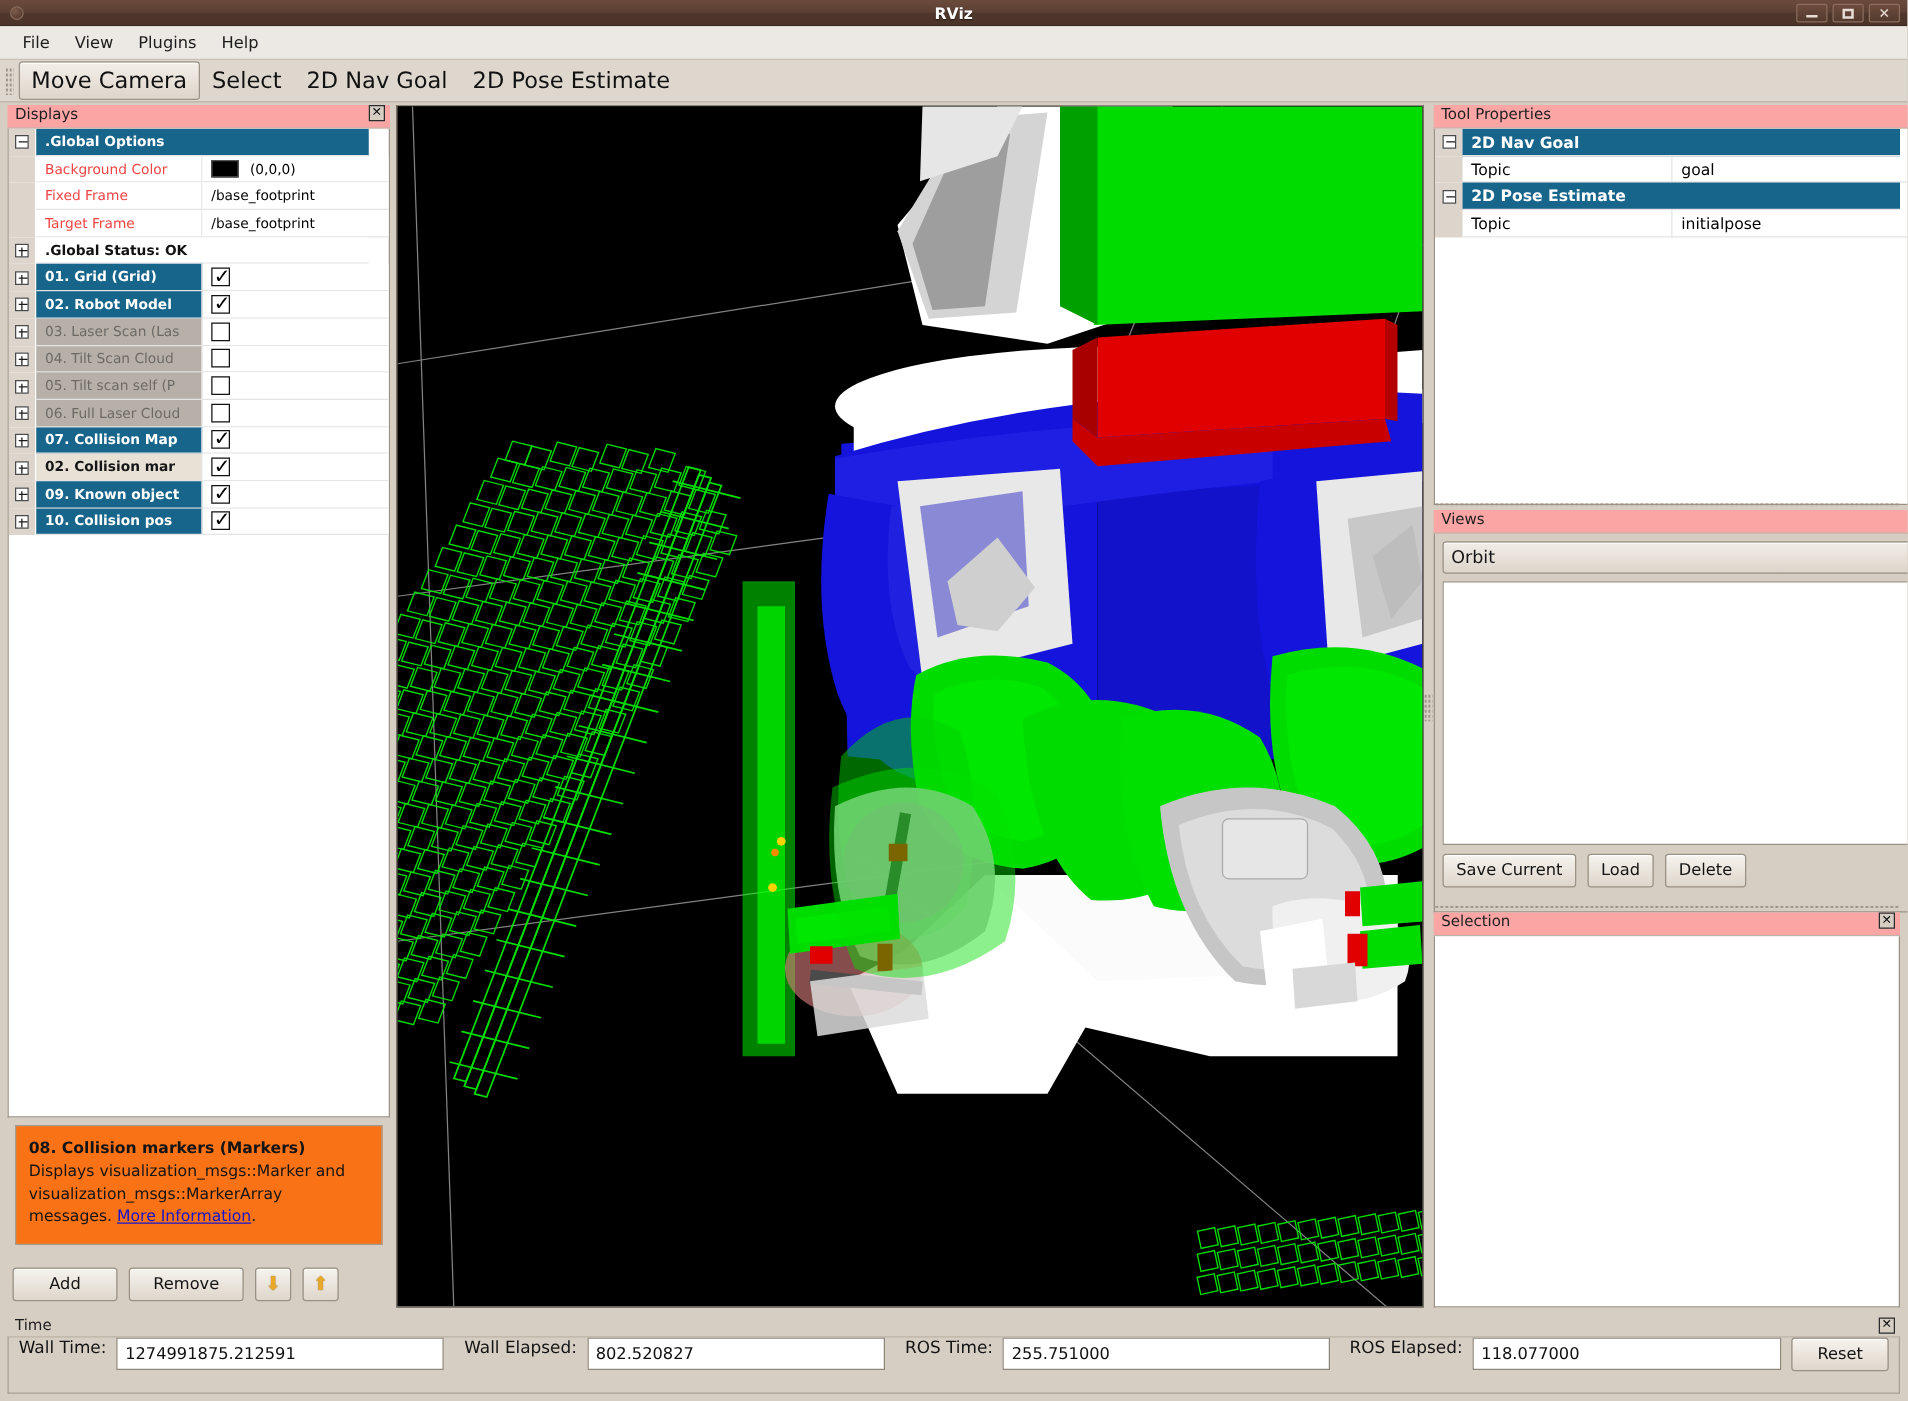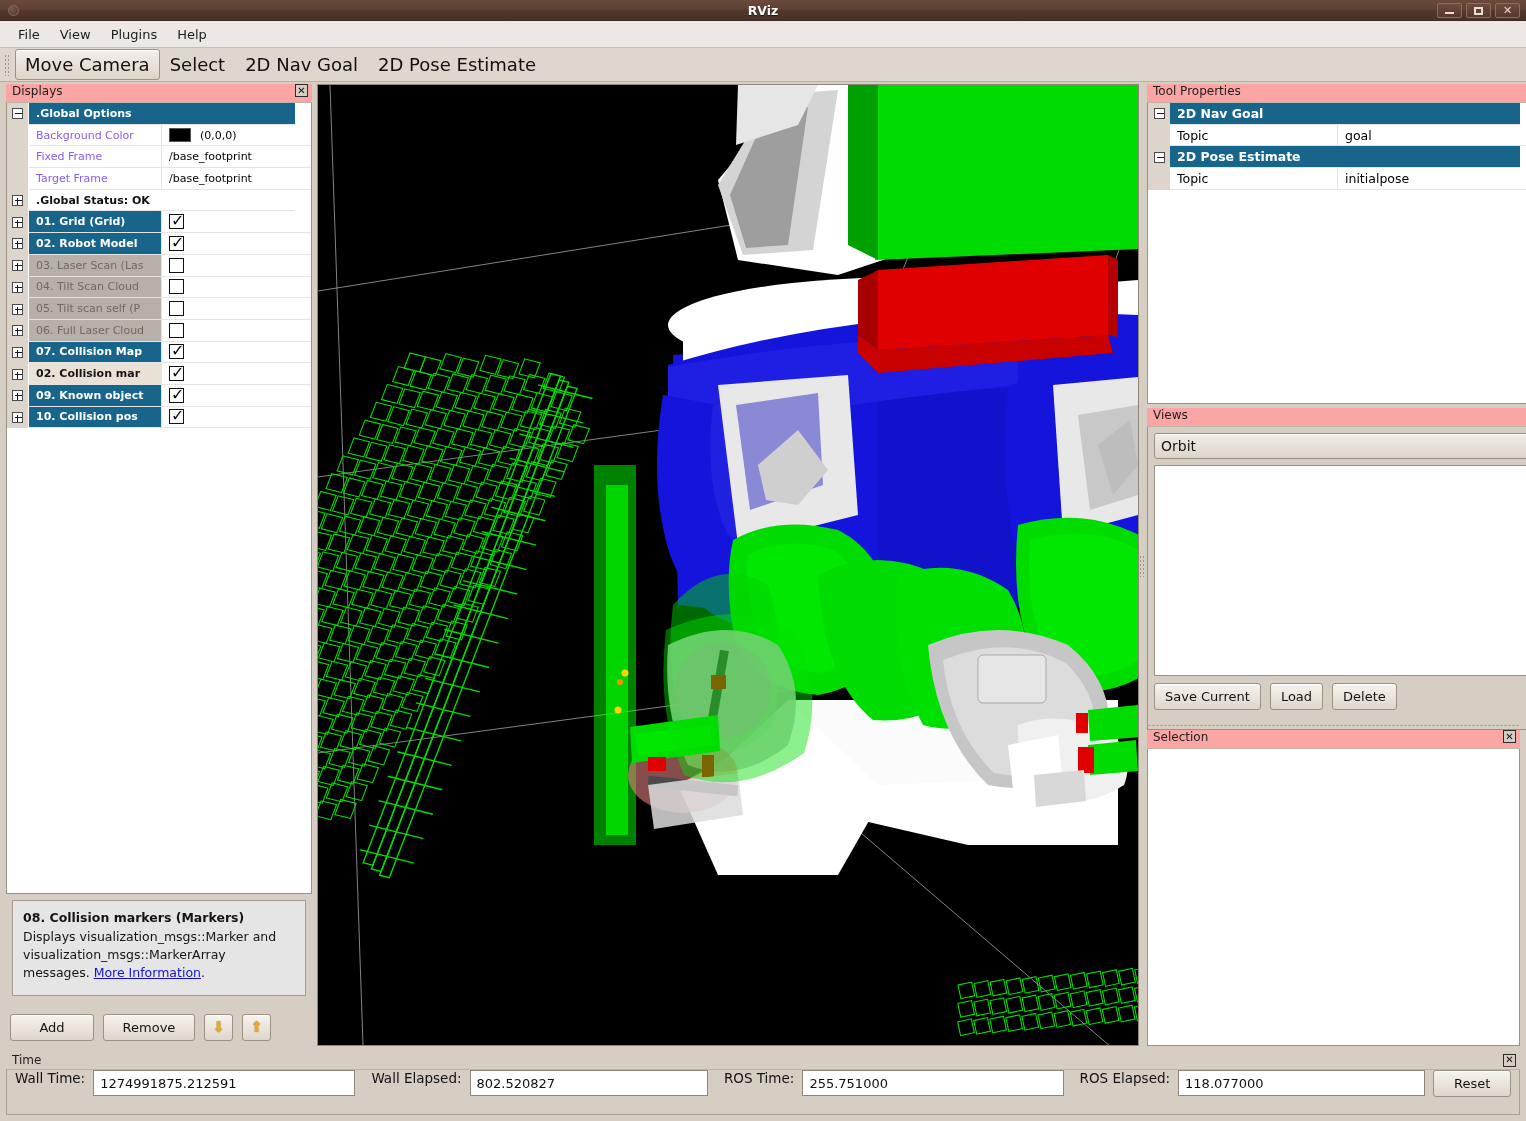--- a/index.html
+++ b/index.html
@@ -126,38 +126,38 @@
     border-bottom:1px solid #e4e4e4; border-right:1px solid #e4e4e4;
     overflow:hidden; white-space:nowrap;
   }
   .trow .c2 {
     flex:1; display:flex; align-items:center; padding-left:7px;
     border-bottom:1px solid #e4e4e4; overflow:hidden; white-space:nowrap;
   }
   .trow.sel .c1 { background:#18658c; color:#fff; font-weight:bold; }
   .trow.focus .c1 { background:#e8e1d6; color:#161616; font-weight:bold; }
   .trow.dim .c1 { background:#b6b0a8; color:#6d6a66; }
-  .trow.plain .c1 { background:#fff; color:#8b5cf6; }
+  .trow.plain .c1 { background:#fff; color:#ef4444; }
   .trow.head .c1 { background:#fff; color:#111; font-weight:bold; width:266px; border-right:none;}
   .trow .c2.white { background:#fff; }
   .swatch { width:22px; height:14px; background:#000; border:1px solid #555; margin-right:9px; }
   .cbox {
     width:15px; height:15px; border:1.5px solid #111; background:#fff;
     position:relative; flex:none;
   }
   .cbox.on::after {
     content:"✓"; position:absolute; left:1px; top:-4px;
     font-size:16px; font-weight:bold; color:#000;
     font-family:"DejaVu Sans",sans-serif;
   }
 
   
   #help-box {
     position:absolute; left:12px; top:900px; width:294px; height:96px;
-    background:#e5e5e5; border:1px solid #a49b8e;
+    background:#f97316; border:1px solid #a49b8e;
     padding:8px 10px; font-size:12.5px; color:#141414; line-height:1.45;
   }
   #help-box .ht { font-weight:bold; display:block; margin-bottom:1px;}
   #help-box a { color:#1414cf; text-decoration:underline; }
   #disp-buttons {
     position:absolute; left:10px; top:1012px; width:300px; height:30px;
     display:flex; align-items:center; gap:9px;
   }
   .btn {
     border:1px solid #9a9184; border-radius:3px;

